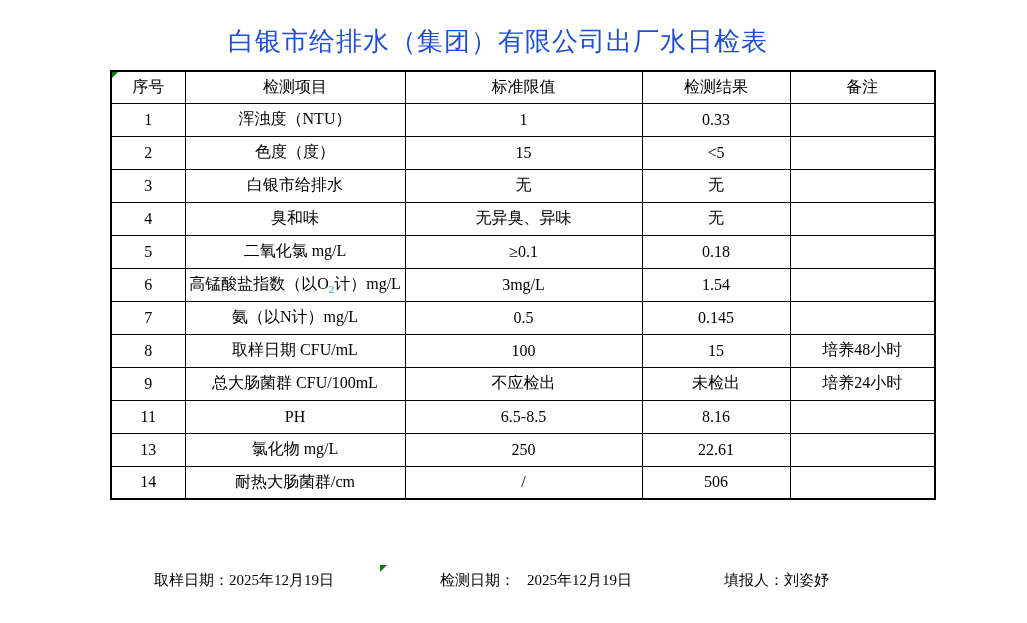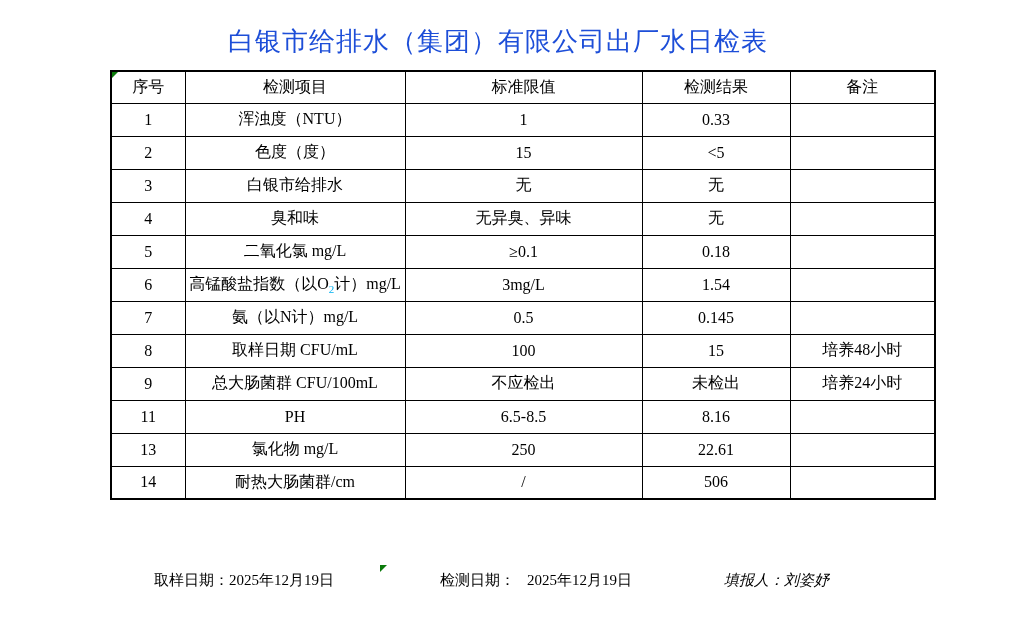--- a/index.html
+++ b/index.html
@@ -70,21 +70,21 @@
     position: absolute;
     top: 571px; left: 0; width: 1027px;
     font-size: 15px;
     color: #000000;
     white-space: nowrap;
   }
   .footer .seg { position: absolute; top: 0; }
   .seg-sampling { left: 138px; margin-left: 16px; }
   .seg-test { left: 440px; text-align: right; }
   .seg-test .val { margin-left: 12px; }
-  .seg-reporter { left: 724px; font-style: italic; }
+  .seg-reporter { left: 724px; }
 </style>
 </head>
 <body>
 
 <div class="page">
 
   <div class="title">白银市给排水（集团）有限公司出厂水日检表</div>
 
   <table class="report">
     <colgroup>

